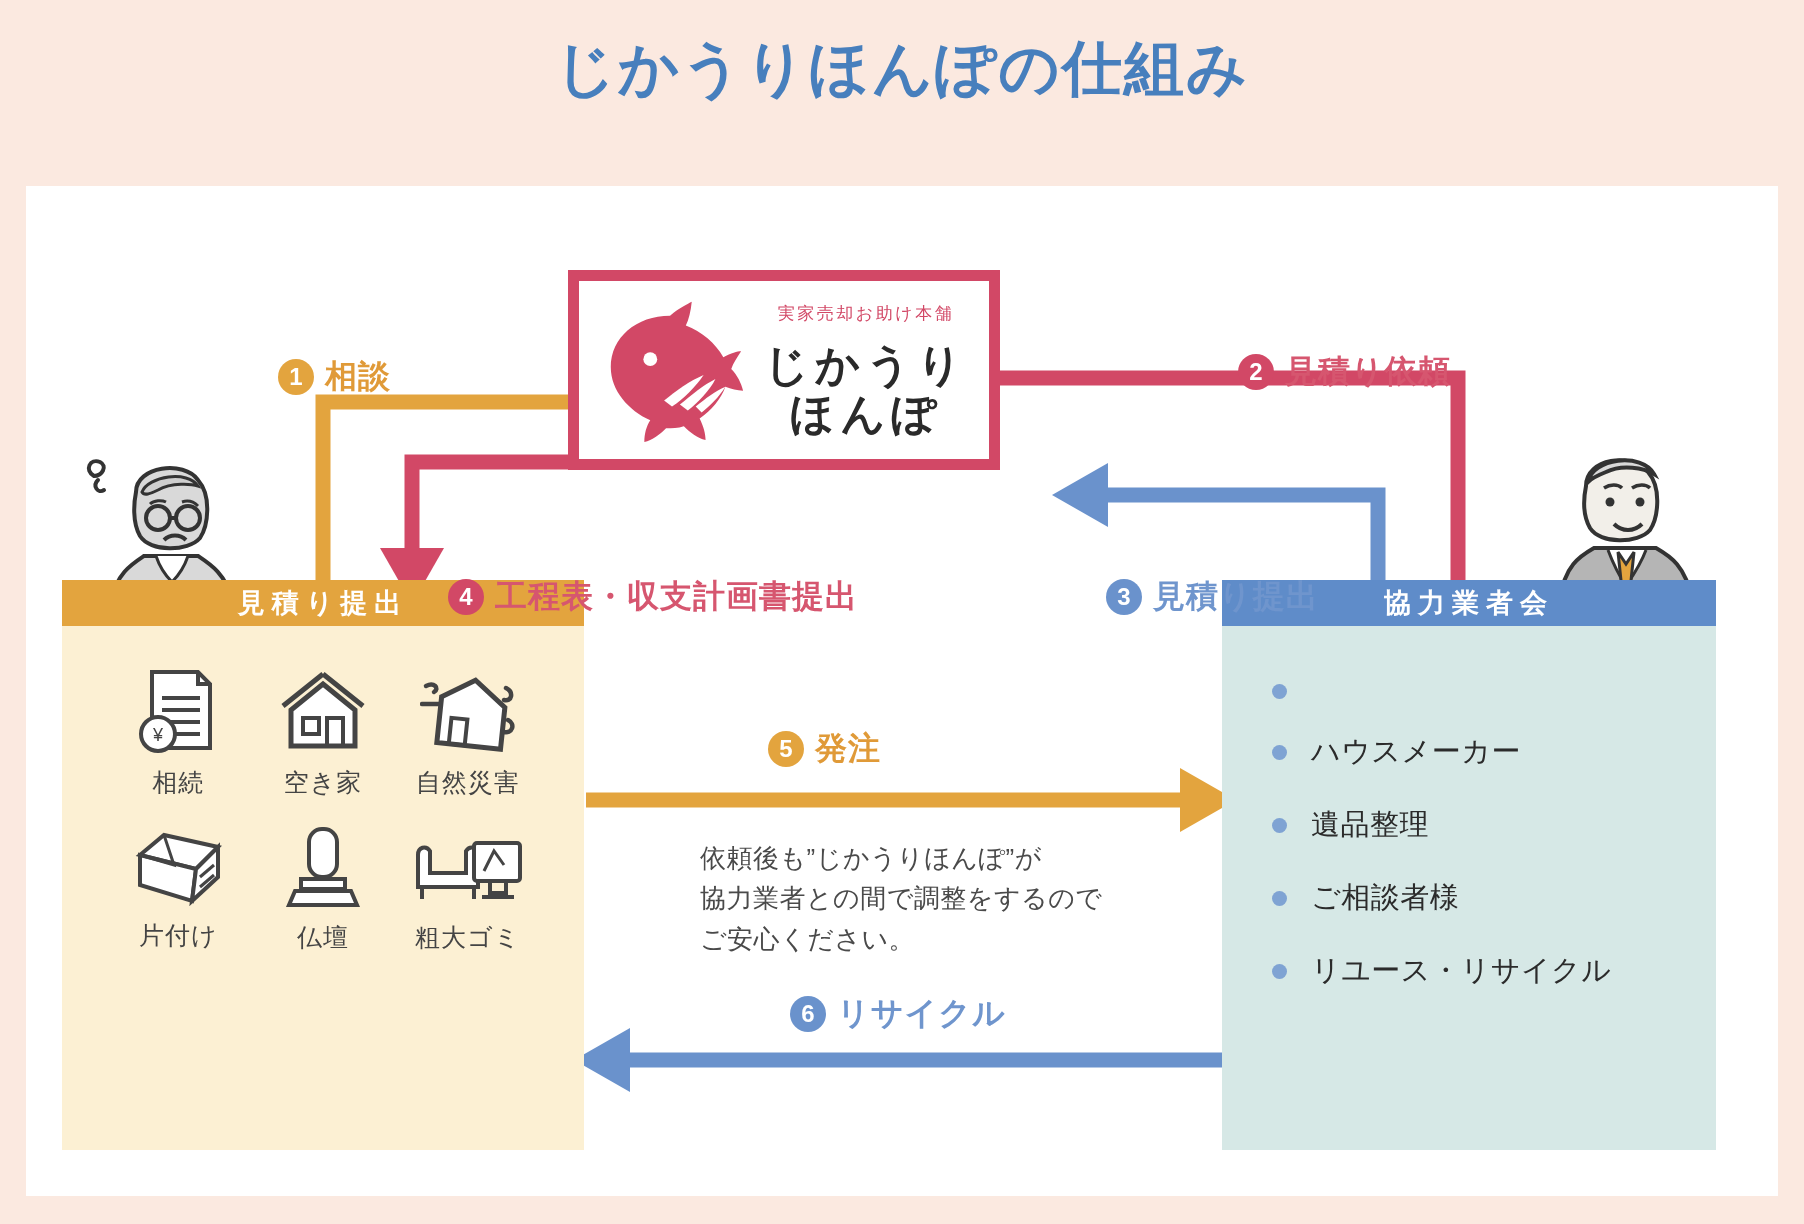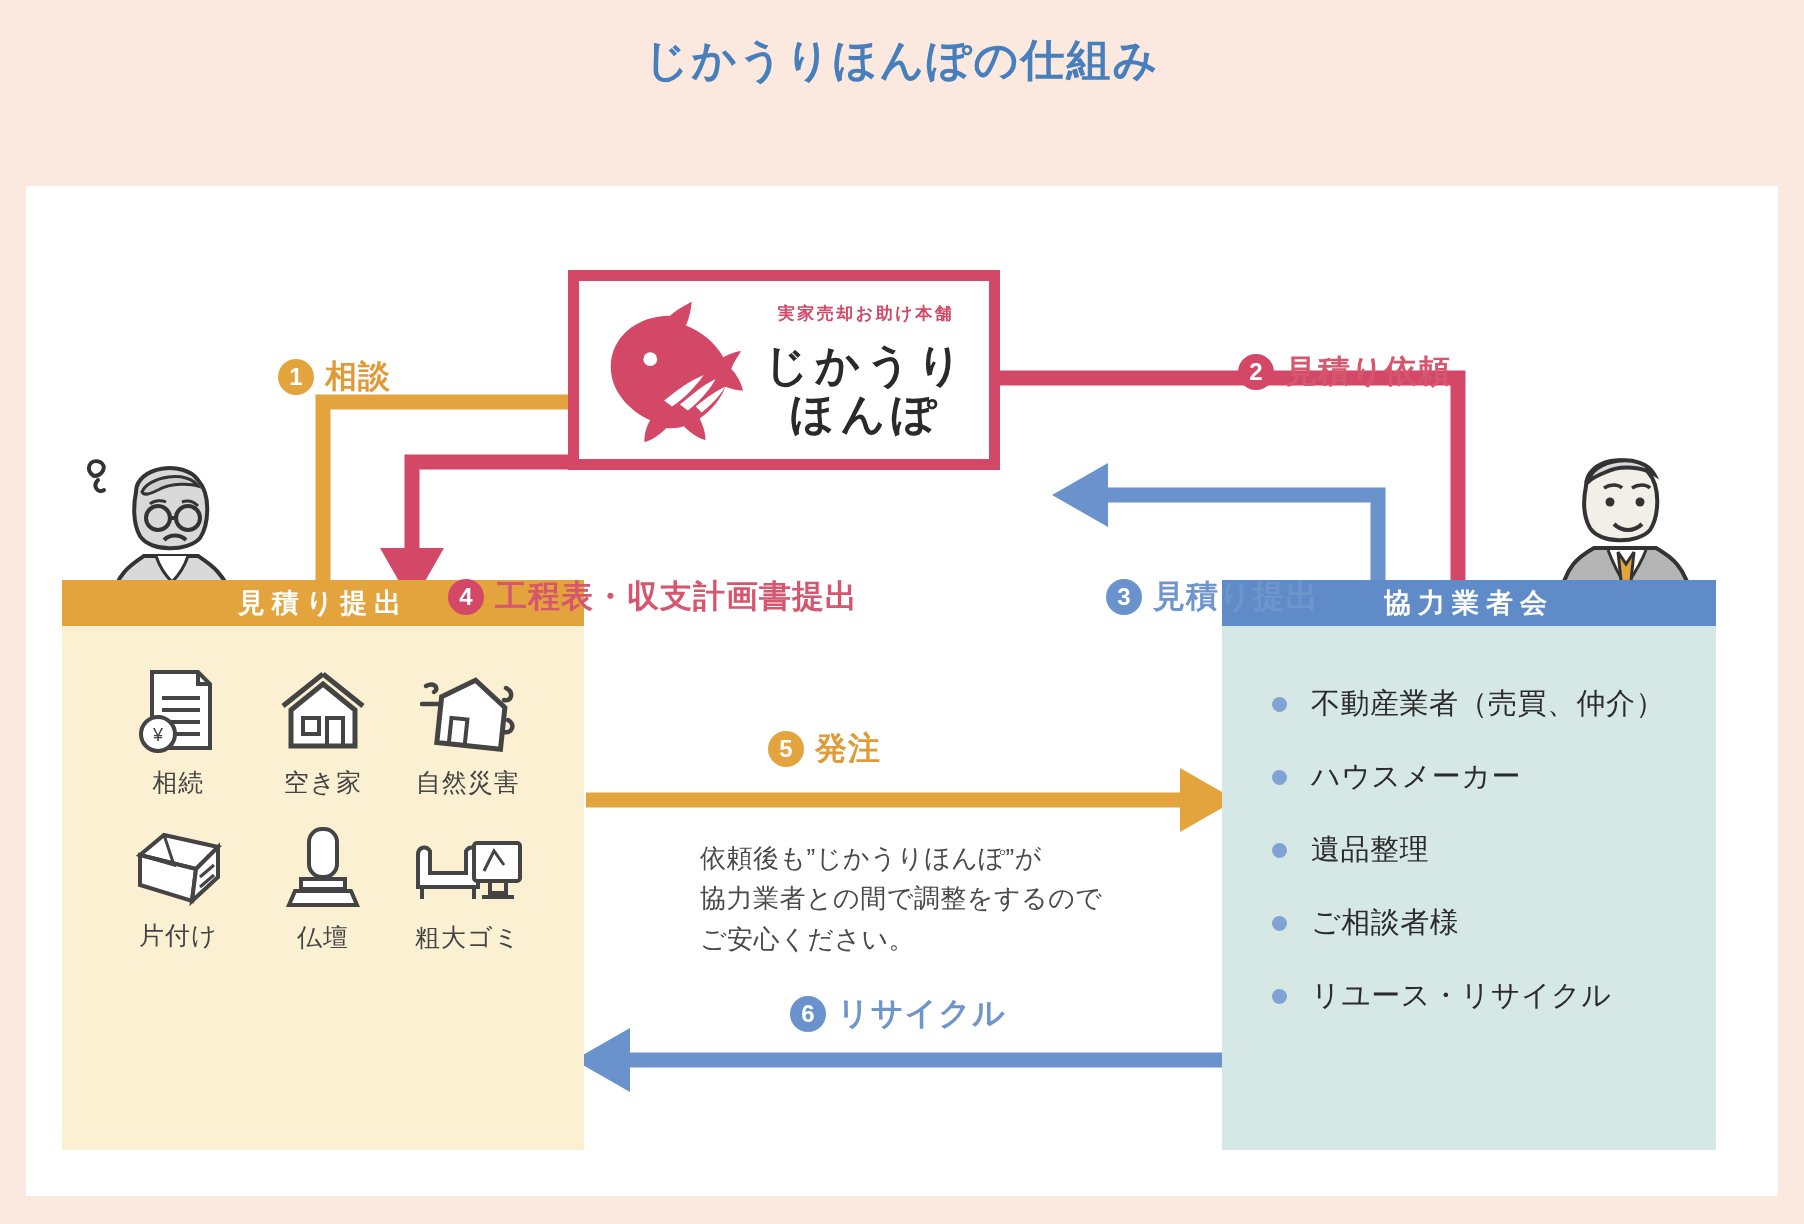--- a/index.html
+++ b/index.html
@@ -9,21 +9,21 @@
     background: #fbe9e0;
     overflow: hidden;
   }
   #root { position: relative; width: 1804px; height: 1224px; }
 
   
   .page-title {
     position: absolute;
     left: 0; top: 36px; width: 1804px;
     text-align: center;
-    font-size: 44px;
+    font-size: 60px;
     font-weight: 900;
     letter-spacing: 2px;
     color: #477fbd;
     line-height: 1.1;
   }
 
   
   .canvas {
     position: absolute;
     left: 26px; top: 186px;
@@ -38,21 +38,21 @@
     width: 432px; height: 200px;
     border: 11px solid #d24866;
     background: #ffffff;
     display: flex;
     align-items: center;
     padding: 8px 14px;
   }
   .logo-pig { width: 158px; height: 150px; flex: 0 0 158px; }
   .logo-text { flex: 1; padding-left: 6px; }
   .logo-tagline {
-    font-size: 17px; font-weight: 700; color: #d24866;
+    font-size: 17px; font-weight: 400; color: #d24866;
     letter-spacing: 2.5px; text-align: center; margin-bottom: 15px;
   }
   .logo-main {
     font-size: 44px; font-weight: 700; color: #2a2a2a;
     letter-spacing: 6px; text-align: center; line-height: 1.12;
   }
 
   
   .person-left  { position: absolute; left: 72px;  top: 440px; width: 200px; height: 160px; }
   .person-right { position: absolute; left: 1530px; top: 430px; width: 190px; height: 170px; }
@@ -304,21 +304,20 @@
       </div>
     </div>
   </div>
 
   <div class="party-box box-partner">
     <div class="party-head">協力業者会</div>
     <div class="party-body">
       <ul class="partner-list">
         <li>
           <span class="bullet"></span>
-          <span>不動産業者（売買、仲介）</span>
         </li>
         <li>
           <span class="bullet"></span>
           <span>ハウスメーカー</span>
         </li>
         <li>
           <span class="bullet"></span>
           <span>遺品整理</span>
         </li>
         <li>

